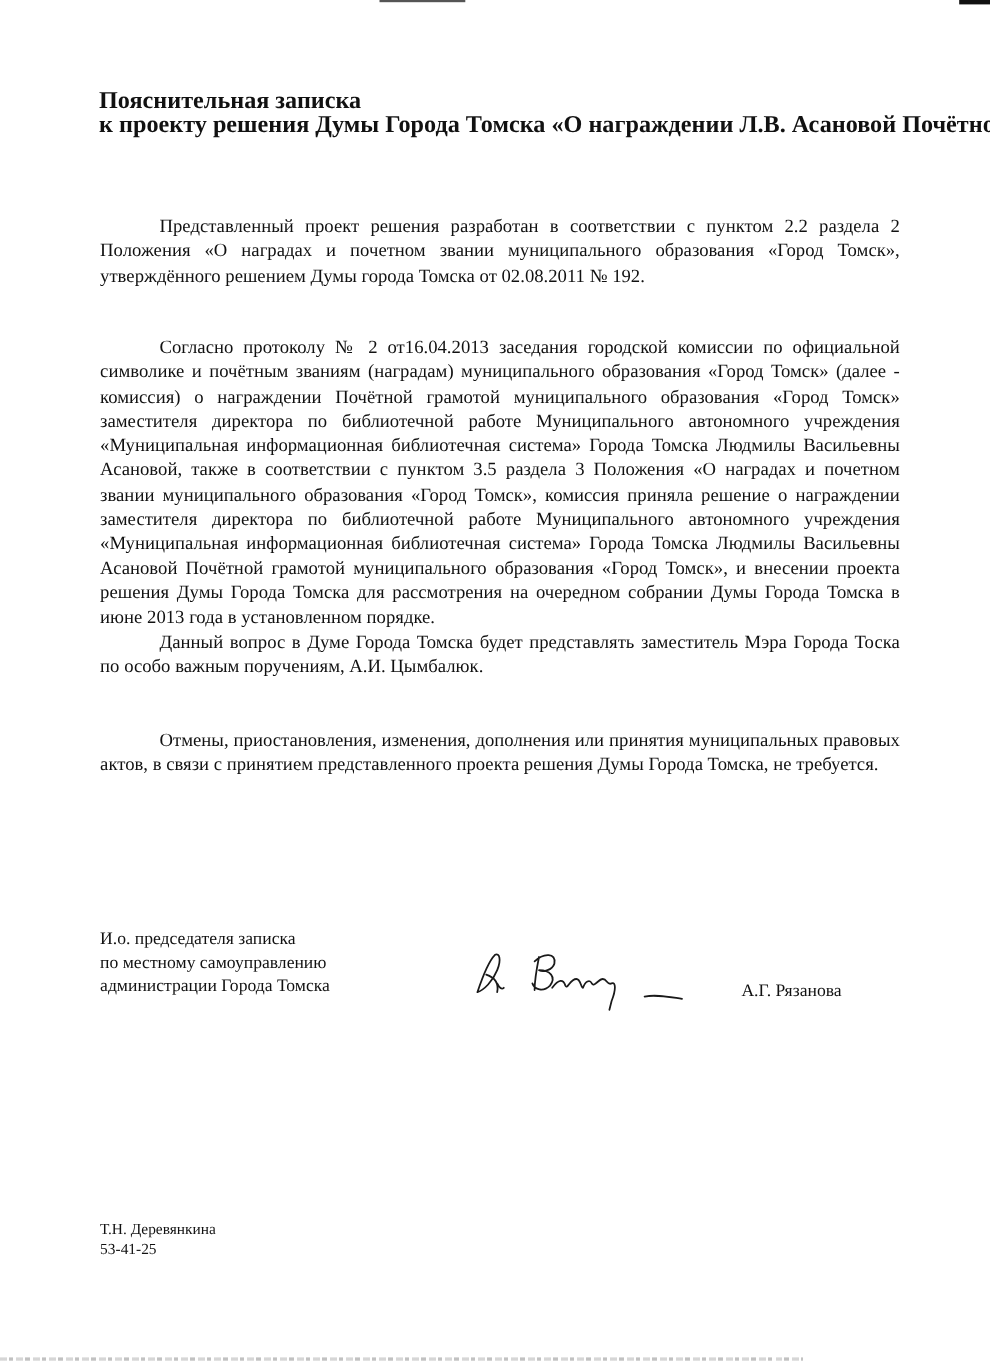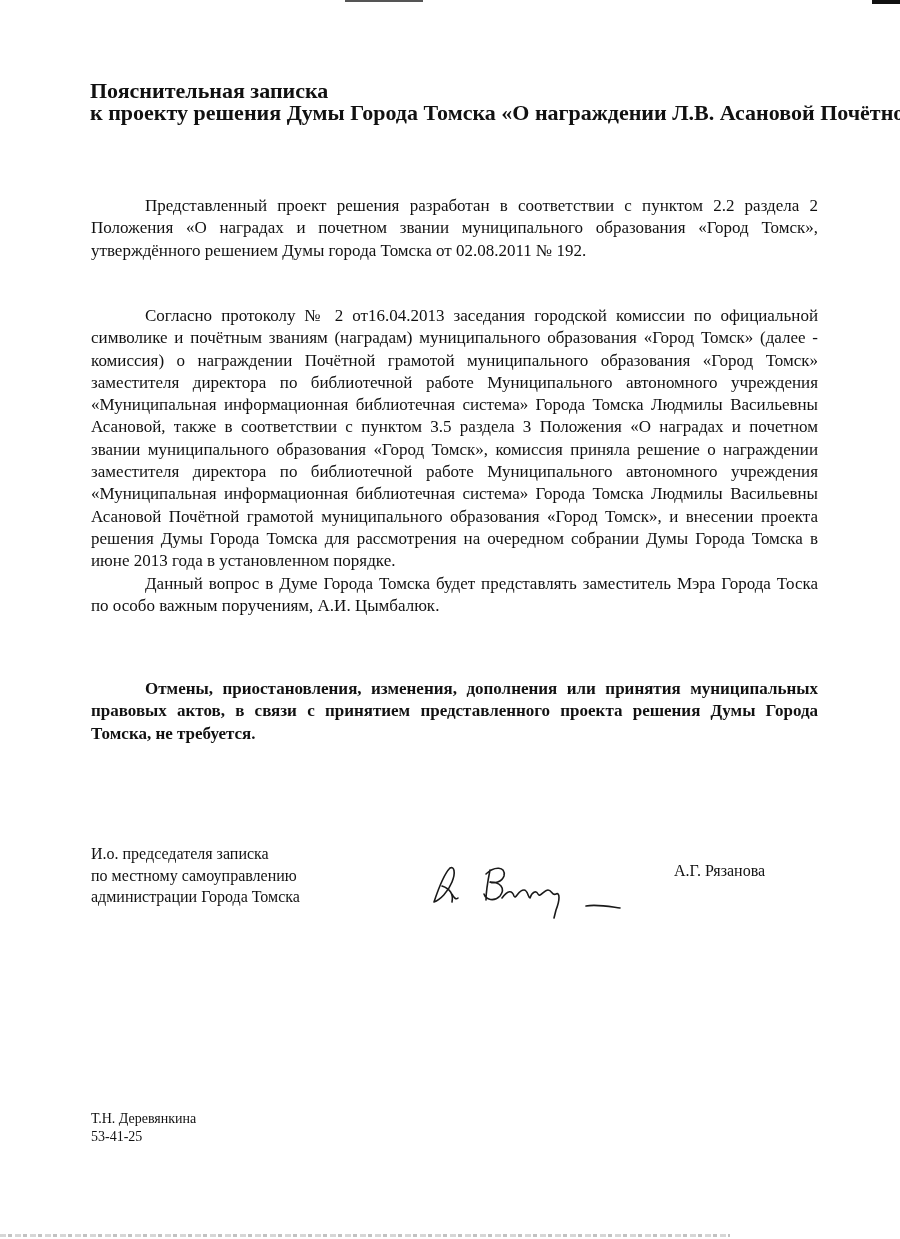--- a/index.html
+++ b/index.html
@@ -71,21 +71,21 @@
       font-size: 16px;
       line-height: 21.5px;
     }
     .sig-image {
       position: absolute;
       left: 428px; top: 860px;
       width: 200px; height: 62px;
     }
     .sig-name {
       position: absolute;
-      left: 674px; top: 862px;
+      left: 674px; top: 892px;
       font-size: 16px;
     }
     .executor {
       position: absolute;
       left: 91px; top: 1110px;
       font-size: 14px;
       line-height: 18px;
     }
   </style>
 </head>
@@ -104,21 +104,21 @@
   <div class="section" style="top:161px;">
     <div class="para" style="margin-top:34px;">Представленный проект решения разработан в соответствии с пунктом 2.2 раздела 2 Положения «О наградах и почетном звании муниципального образования «Город Томск», утверждённого решением Думы города Томска от 02.08.2011 № 192.</div>
   </div>
 
   <div class="section" style="top:283px;">
     <div class="para" style="margin-top:22px;">Согласно протоколу № 2 от16.04.2013  заседания городской комиссии по официальной символике и почётным званиям (наградам) муниципального образования «Город Томск» (далее - комиссия) о награждении Почётной грамотой муниципального образования «Город Томск» заместителя директора по библиотечной работе Муниципального автономного учреждения «Муниципальная информационная библиотечная система» Города Томска Людмилы Васильевны Асановой, также в соответствии с пунктом 3.5 раздела 3 Положения «О наградах и почетном звании муниципального образования «Город Томск», комиссия приняла решение о награждении заместителя директора по библиотечной работе Муниципального автономного учреждения «Муниципальная информационная библиотечная система» Города Томска Людмилы Васильевны Асановой Почётной грамотой муниципального образования «Город Томск», и внесении проекта решения Думы Города Томска для рассмотрения на очередном собрании Думы Города Томска в июне 2013 года в установленном порядке.</div>
     <div class="para">Данный вопрос в Думе Города Томска будет представлять заместитель Мэра Города Тоска по особо важным поручениям, А.И. Цымбалюк.</div>
   </div>
 
   <div class="section" style="top:656px;">
-    <div class="para" style="margin-top:22px;font-weight:bold;">Отмены, приостановления, изменения, дополнения или принятия муниципальных правовых актов, в связи с принятием представленного проекта решения Думы Города Томска, не требуется.</div>
+    <div class="para" style="margin-top:6px;">Отмены, приостановления, изменения, дополнения или принятия муниципальных правовых актов, в связи с принятием представленного проекта решения Думы Города Томска, не требуется.</div>
   </div>
 
   <div class="sig-left">
     <div>И.о. председателя записка</div>
     <div>по местному самоуправлению</div>
     <div>администрации Города Томска</div>
   </div>
 
   <svg class="sig-image" viewBox="0 0 200 62">
     <g fill="none" stroke="#1a1a1a" stroke-width="1.6" stroke-linecap="round" stroke-linejoin="round">

